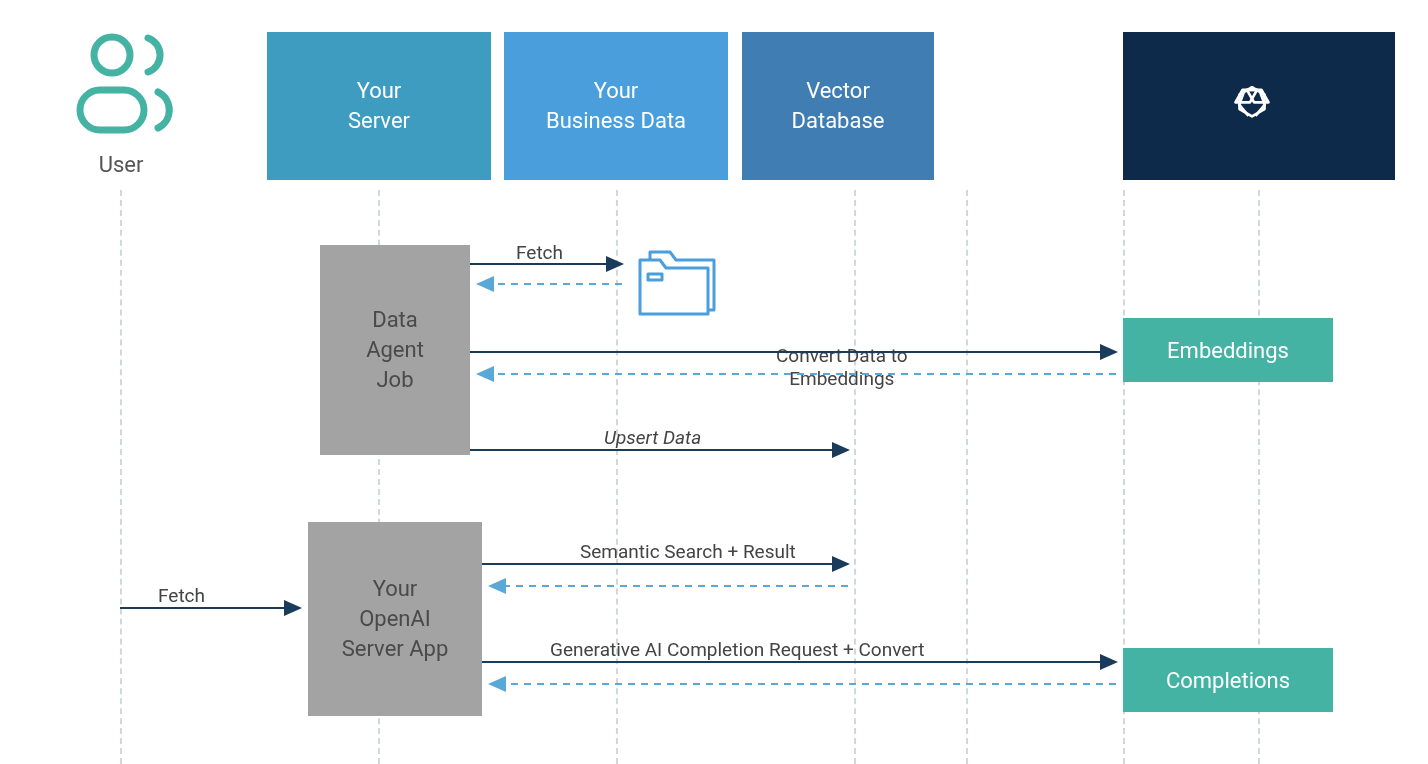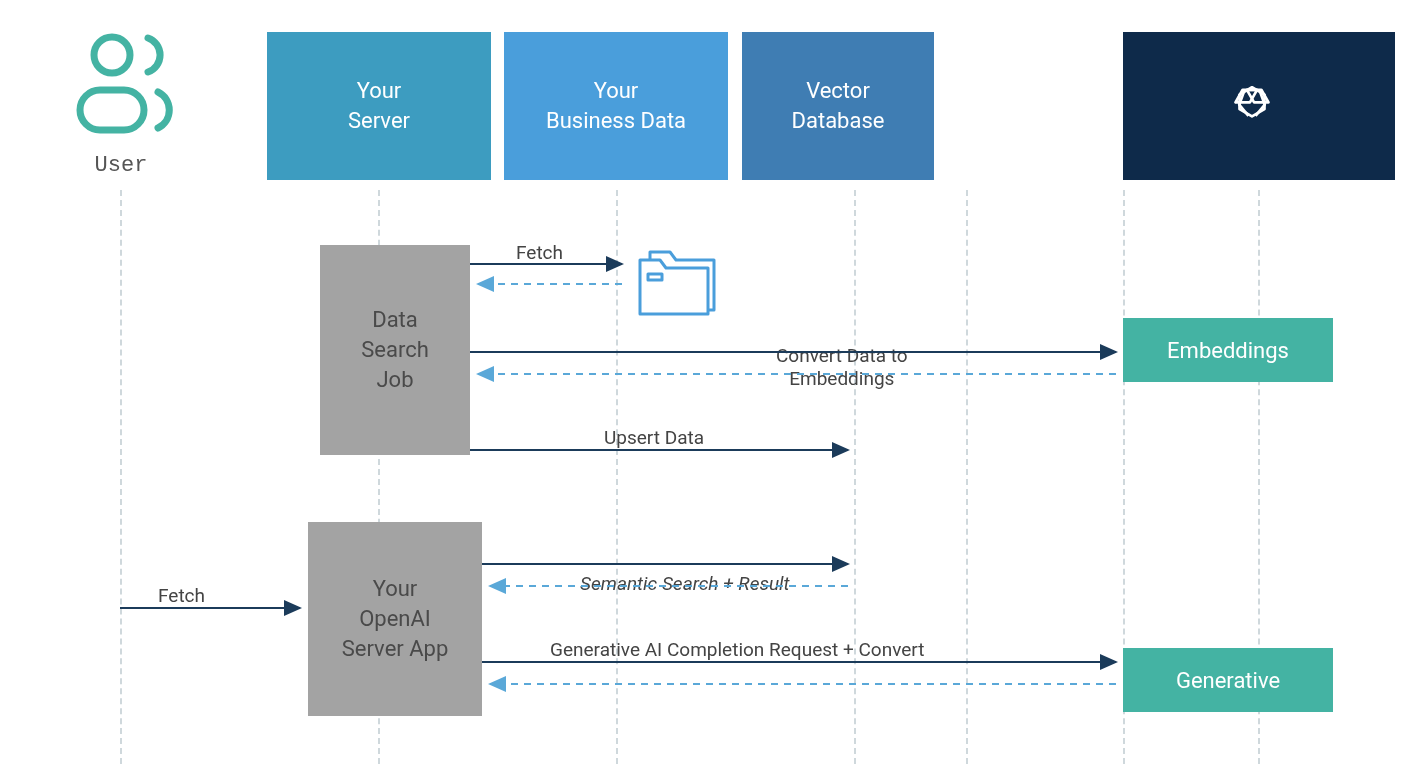--- a/index.html
+++ b/index.html
@@ -64,21 +64,21 @@
     position: absolute;
     top: 0; left: 0;
     width: 1428px;
     height: 764px;
     pointer-events: none;
   }
 </style>
 </head>
 <body>
 
-<div class="user-lane" style="left:66px; top:28px; width:110px;font-family:Liberation Mono, monospace;">
+<div class="user-lane" style="left:66px; top:28px; width:110px;">
   <svg width="110" height="114" viewBox="0 0 110 114">
     <circle cx="46" cy="27" r="18" fill="none" stroke="#44b3a3" stroke-width="7"></circle>
     <path d="M 82 10 A 18 18 0 0 1 82 44" fill="none" stroke="#44b3a3" stroke-width="7" stroke-linecap="round"></path>
     <rect x="14" y="62" width="64" height="40" rx="20" fill="none" stroke="#44b3a3" stroke-width="7"></rect>
     <path d="M 92 64 A 20 20 0 0 1 92 100" fill="none" stroke="#44b3a3" stroke-width="7" stroke-linecap="round"></path>
   </svg>
   <div class="user-label">User</div>
 </div>
 
 <div class="lane-header" style="left:267px; top:32px; width:224px; height:148px; background:#3d9cc0; white-space:pre-line;">Your
@@ -105,49 +105,49 @@
 <div class="lifeline" style="left:120px;"></div>
 <div class="lifeline" style="left:378px;"></div>
 <div class="lifeline" style="left:616px;"></div>
 <div class="lifeline" style="left:854px;"></div>
 <div class="lifeline" style="left:966px;"></div>
 <div class="lifeline" style="left:1123px;"></div>
 <div class="lifeline" style="left:1258px;"></div>
 
 <div class="activation" style="left:320px; top:245px; width:150px; height:210px;">
   <div>Data</div>
-  <div>Search</div>
+  <div>Agent</div>
   <div>Job</div>
 </div>
 
 <div class="activation" style="left:308px; top:522px; width:174px; height:194px;">
   <div>Your</div>
   <div>OpenAI</div>
   <div>Server App</div>
 </div>
 
 <div class="api-box" style="left:1123px; top:318px;">Embeddings</div>
-<div class="api-box" style="left:1123px; top:648px;">Generative</div>
+<div class="api-box" style="left:1123px; top:648px;">Completions</div>
 
 <svg style="position:absolute; left:632px; top:244px;" width="96" height="78" viewBox="0 0 96 78">
   <g fill="none" stroke="#4a9edb" stroke-width="3" stroke-linejoin="round">
     <path d="M18 8 h20 l6 8 h38 v50 h-64 z"></path>
     <path d="M8 16 h20 l6 8 h42 v46 h-68 z" fill="#fff"></path>
     <rect x="16" y="30" width="14" height="6"></rect>
   </g>
 </svg>
 
 <div class="arrow-label" style="left:516px; top:241px;">Fetch</div>
 <div class="arrow-label" style="left:776px; top:296px; text-align:center;margin-top:48px;">
   <div>Convert Data to</div>
   <div>Embeddings</div>
 </div>
-<div class="arrow-label" style="left:604px; top:426px;">Upsert Data</div>
+<div class="arrow-label" style="left:604px; top:426px;font-style:italic;">Upsert Data</div>
 <div class="arrow-label" style="left:158px; top:584px;">Fetch</div>
-<div class="arrow-label" style="left:580px; top:572px;font-style:italic;">Semantic Search + Result</div>
+<div class="arrow-label" style="left:580px; top:540px;">Semantic Search + Result</div>
 <div class="arrow-label" style="left:550px; top:638px;">Generative AI Completion Request + Convert</div>
 
 <svg class="diagram-lines">
   <defs>
     <marker id="ah-dark" markerWidth="10" markerHeight="10" refX="8" refY="4" orient="auto">
       <path d="M0,0 L9,4 L0,8 z" fill="#1b3b5a"></path>
     </marker>
     <marker id="ah-light" markerWidth="10" markerHeight="10" refX="8" refY="4" orient="auto">
       <path d="M0,0 L9,4 L0,8 z" fill="#5aa8d8"></path>
     </marker>

